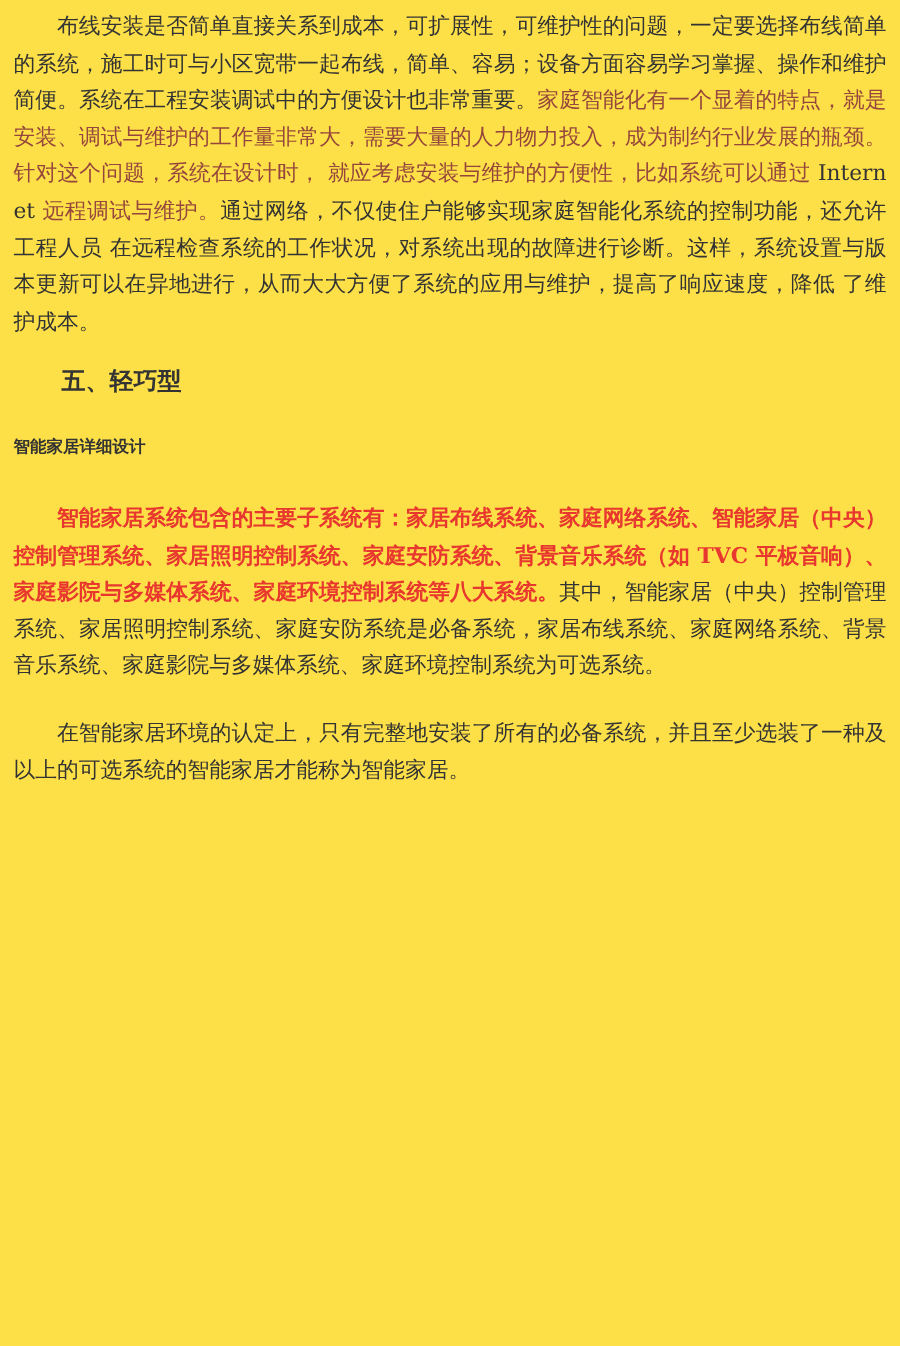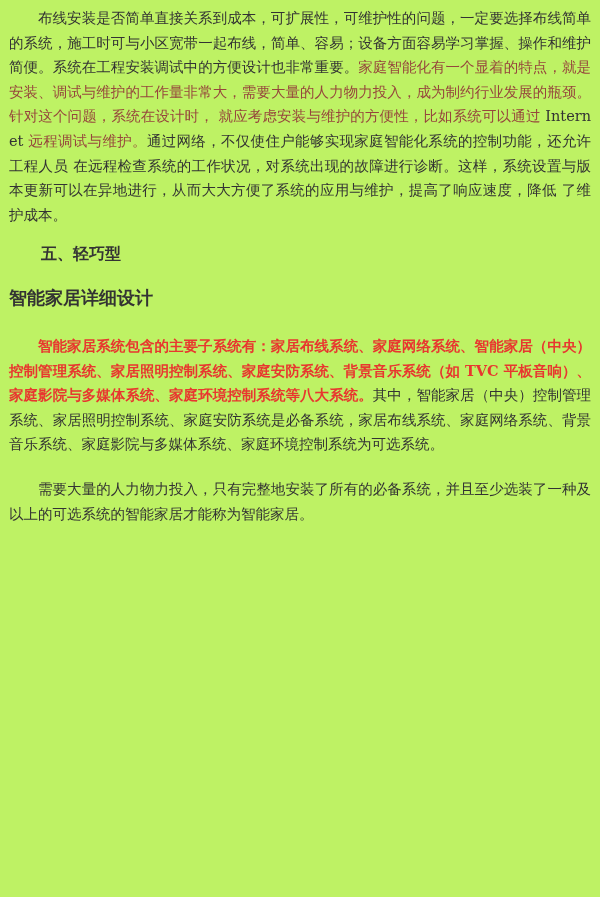--- a/index.html
+++ b/index.html
@@ -12,39 +12,39 @@
     height: 897px;
     overflow: hidden;
     font-family: "DejaVu Serif", "Liberation Serif", serif;
     color: #333333;
   }
   .page {
     box-sizing: border-box;
     width: 600px;
     height: 897px;
     padding: 6px 9px 0 9px;
-    background: #bef264;
+    background: #fde047;
   }
   .para {
     font-size: 14.5px;
     line-height: 24.6px;
     text-align: justify;
     text-indent: 2em;
     margin: 0 0 15px 0;
     word-break: break-all;
   }
   .h-small {
     font-size: 16px;
     font-weight: bold;
     line-height: 24.6px;
     text-indent: 2em;
     margin: 0 0 18px 0;
   }
   .h-large {
-    font-size: 18px;
+    font-size: 11px;
     font-weight: bold;
     line-height: 26px;
     margin: 16px 0 23px 0;
   }
   .h-sub {
     font-size: 15px;
     font-weight: bold;
     line-height: 24.6px;
     text-indent: 2em;
     margin: 0 0 13px 0;
@@ -67,15 +67,15 @@
 
 
   <div class="h-large">智能家居详细设计</div>
 
 
   <p class="para tight">
     <span class="run-bright-red">智能家居系统包含的主要子系统有：家居布线系统、家庭网络系统、智能家居（中央）控制管理系统、家居照明控制系统、家庭安防系统、背景音乐系统（如 TVC 平板音响）、家庭影院与多媒体系统、家庭环境控制系统等八大系统。</span><span>其中，智能家居（中央）控制管理系统、家居照明控制系统、家庭安防系统是必备系统，家居布线系统、家庭网络系统、背景音乐系统、家庭影院与多媒体系统、家庭环境控制系统为可选系统。</span>
   </p>
 
 
-  <p class="para last">需要大量的人力物力投入，只有完整地安装了所有的必备系统，并且至少选装了一种及以上的可选系统的智能家居才能称为智能家居。</p>
+  <p class="para last">在智能家居环境的认定上，只有完整地安装了所有的必备系统，并且至少选装了一种及以上的可选系统的智能家居才能称为智能家居。</p>
 
 </div>
 
 </body></html>

